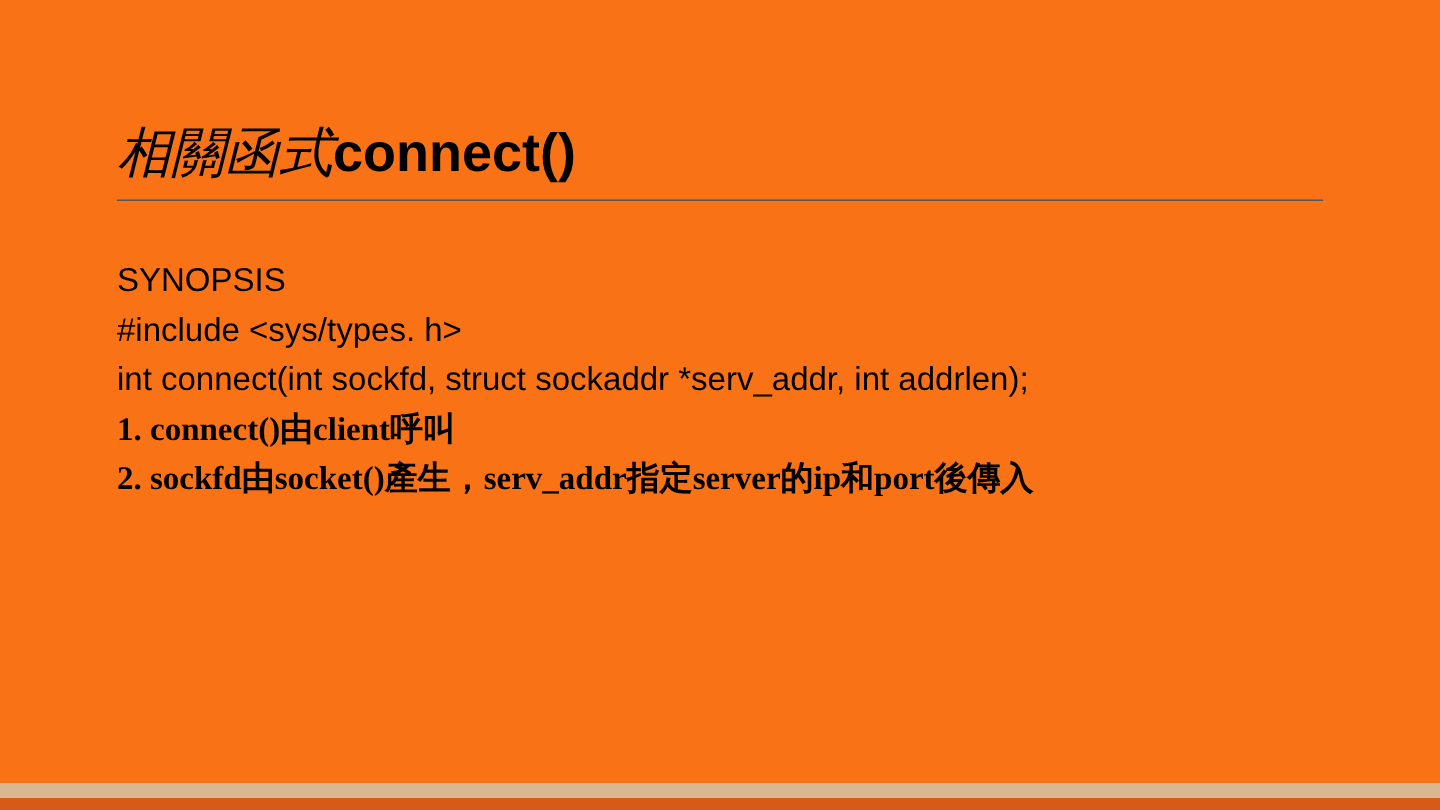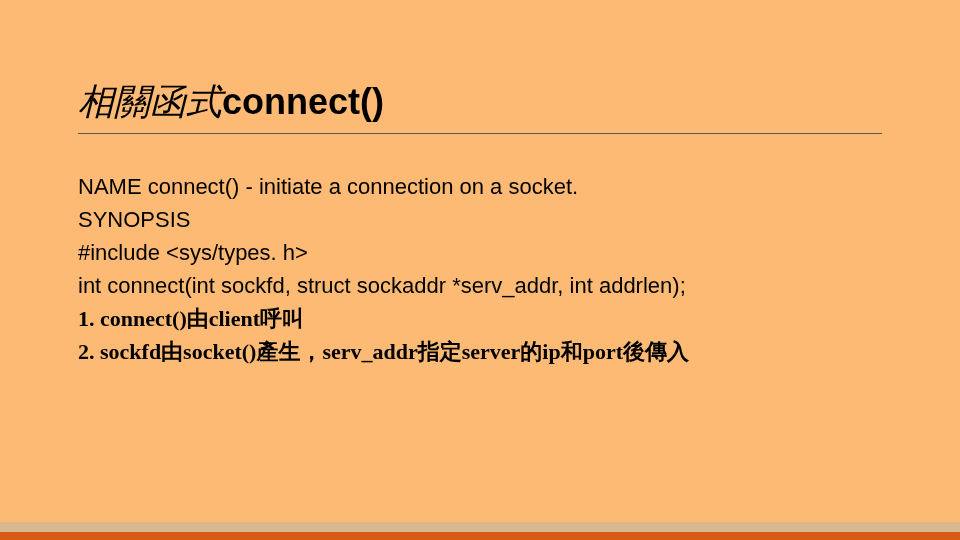--- a/index.html
+++ b/index.html
@@ -1,17 +1,17 @@
 <!DOCTYPE html>
 <html><head>
 <meta charset="utf-8">
 <style>
   * { margin: 0; padding: 0; box-sizing: border-box; }
   html, body { width: 960px; height: 540px; background: #ffffff; font-family: "Microsoft JhengHei", "PMingLiU", Arial, sans-serif; overflow: hidden; }
-  .slide { position: relative; width: 960px; height: 540px; background: #fdba74; }
+  .slide { position: relative; width: 960px; height: 540px; background: #f97316; }
   .title {
     position: absolute;
     left: 78px;
     top: 78px;
     width: 804px;
     font-size: 36px;
     font-weight: 700;
     color: #000;
     border-bottom: 1px solid #555;
     padding-bottom: 6px;
@@ -44,21 +44,20 @@
 </style>
 </head>
 <body>
 <div class="slide">
 
   <div class="title">
     <span class="cjk">相關函式</span><span class="latin">connect()</span>
   </div>
 
   <div class="body">
-    <div class="line">NAME connect() - initiate a connection on a socket.</div>
     <div class="line">SYNOPSIS</div>
     <div class="line">#include &lt;sys/types. h&gt;</div>
     <div class="line">int connect(int sockfd, struct sockaddr *serv_addr, int addrlen);</div>
     <div class="line"><span class="mono-ish cjk2">1.  connect()由client呼叫</span></div>
     <div class="line"><span class="mono-ish cjk2">2.  sockfd由socket()產生，serv_addr指定server的ip和port後傳入</span></div>
   </div>
 
   <div class="footer">
     <div class="tan"></div>
     <div class="orange"></div>

